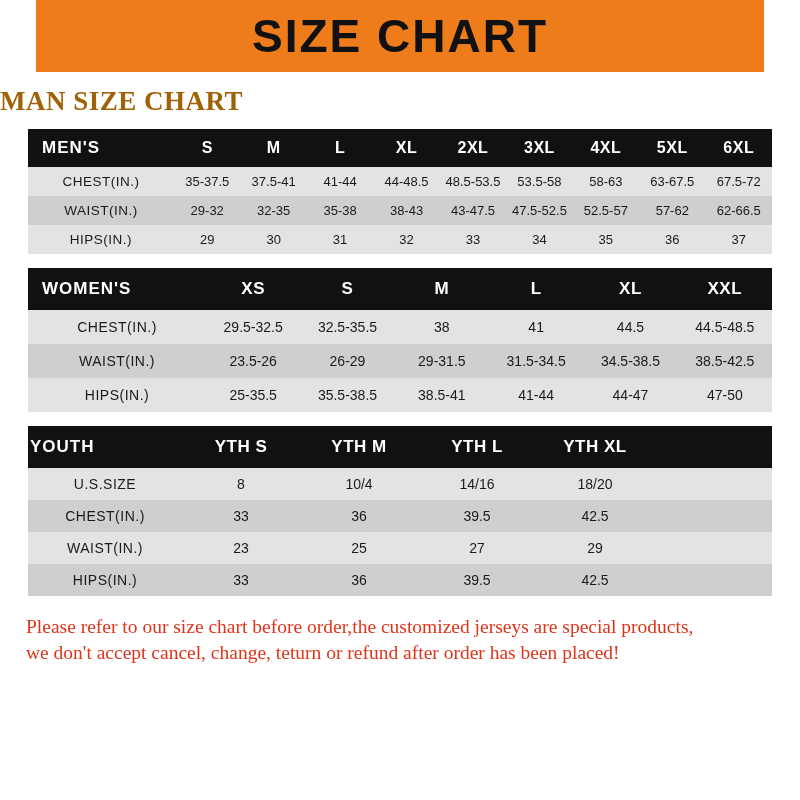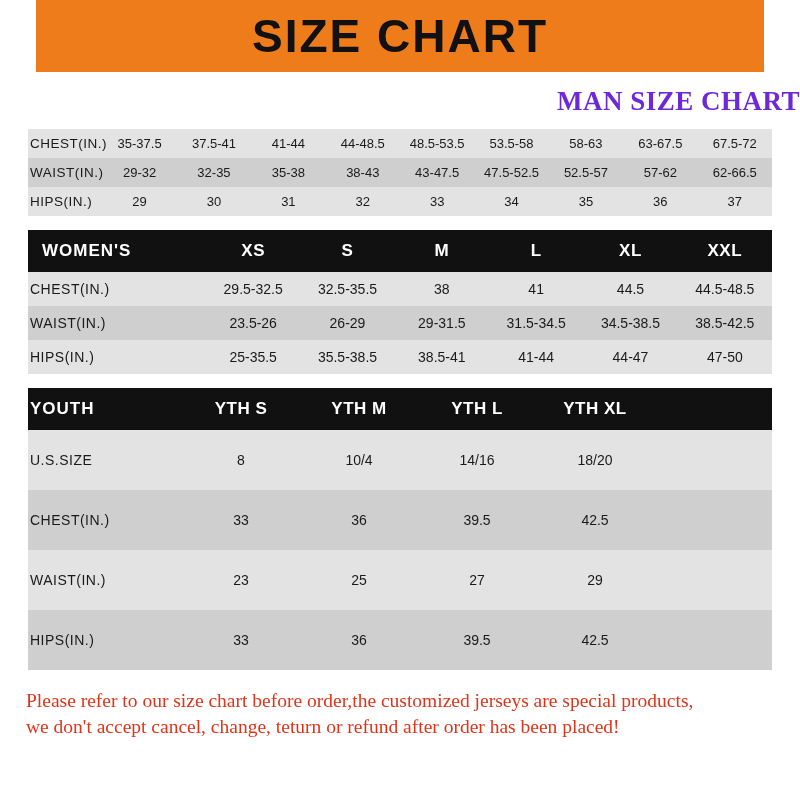--- a/index.html
+++ b/index.html
@@ -45,25 +45,25 @@
     font-weight: bold;
     font-size: 46px;
     letter-spacing: 2px;
     color: #111111;
     line-height: 1;
   }
   .section {
     margin-top: 14px;
   }
   .section-title {
-    text-align: right;
+    text-align: left;
     font-family: "Liberation Serif", serif;
     font-weight: bold;
     font-size: 27px;
-    color: #6d28d9;
+    color: #a16207;
     letter-spacing: 0.5px;
     margin: 0 0 12px 0;
   }
   table.chart {
     border-collapse: collapse;
     width: 744px;
     margin: 0 auto;
     table-layout: fixed;
   }
   table.chart tr.head-row {
@@ -85,32 +85,32 @@
     letter-spacing: 1px;
   }
   table.chart td {
     font-family: "Liberation Sans", sans-serif;
     font-size: 13px;
     color: #1a1a1a;
     text-align: center;
     padding: 7px 2px;
   }
   table.chart td.label-col {
-    text-align: left;
+    text-align: center;
     font-size: 13.5px;
     letter-spacing: 0.5px;
     margin-top: 40px;
   }
   table.chart tr.row-light { background: #e3e3e3; }
   table.chart tr.row-dark  { background: #cfcfcf; }
 
   
   #women-table td { font-size: 14px; padding: 9px 2px; }
   #women-table tr.head-row th { font-size: 17px; padding: 11px 14px; }
-  #youth-table td { font-size: 14px; padding: 22px 2px; }
+  #youth-table td { font-size: 14px; padding: 8px 2px; }
   #youth-table tr.head-row th { font-size: 17px; padding: 11px 2px; }
 
   .footer-note {
     margin: 18px 26px 0 26px;
     color: #e0341a;
     font-family: "Liberation Serif", serif;
     font-size: 19.5px;
     line-height: 1.35;
     text-align: left;
   }
@@ -124,20 +124,32 @@
   <div class="header-band">
     <div class="side-white left"></div>
     <div class="side-white right"></div>
     <div class="header-title">SIZE CHART</div>
   </div>
 
   <div class="section">
     <div class="section-title">MAN SIZE CHART</div>
     <table class="chart" id="men-table">
       <tbody>
+          <tr class="head-row">
+        <th class="label-col" style="width:130px">MEN'S</th>
+        <th>S</th>
+        <th>M</th>
+        <th>L</th>
+        <th>XL</th>
+        <th>2XL</th>
+        <th>3XL</th>
+        <th>4XL</th>
+        <th>5XL</th>
+        <th>6XL</th>
+      </tr>
       <tr class="row-light">
         <td class="label-col">CHEST(IN.)</td>
         <td>35-37.5</td>
         <td>37.5-41</td>
         <td>41-44</td>
         <td>44-48.5</td>
         <td>48.5-53.5</td>
         <td>53.5-58</td>
         <td>58-63</td>
         <td>63-67.5</td>

